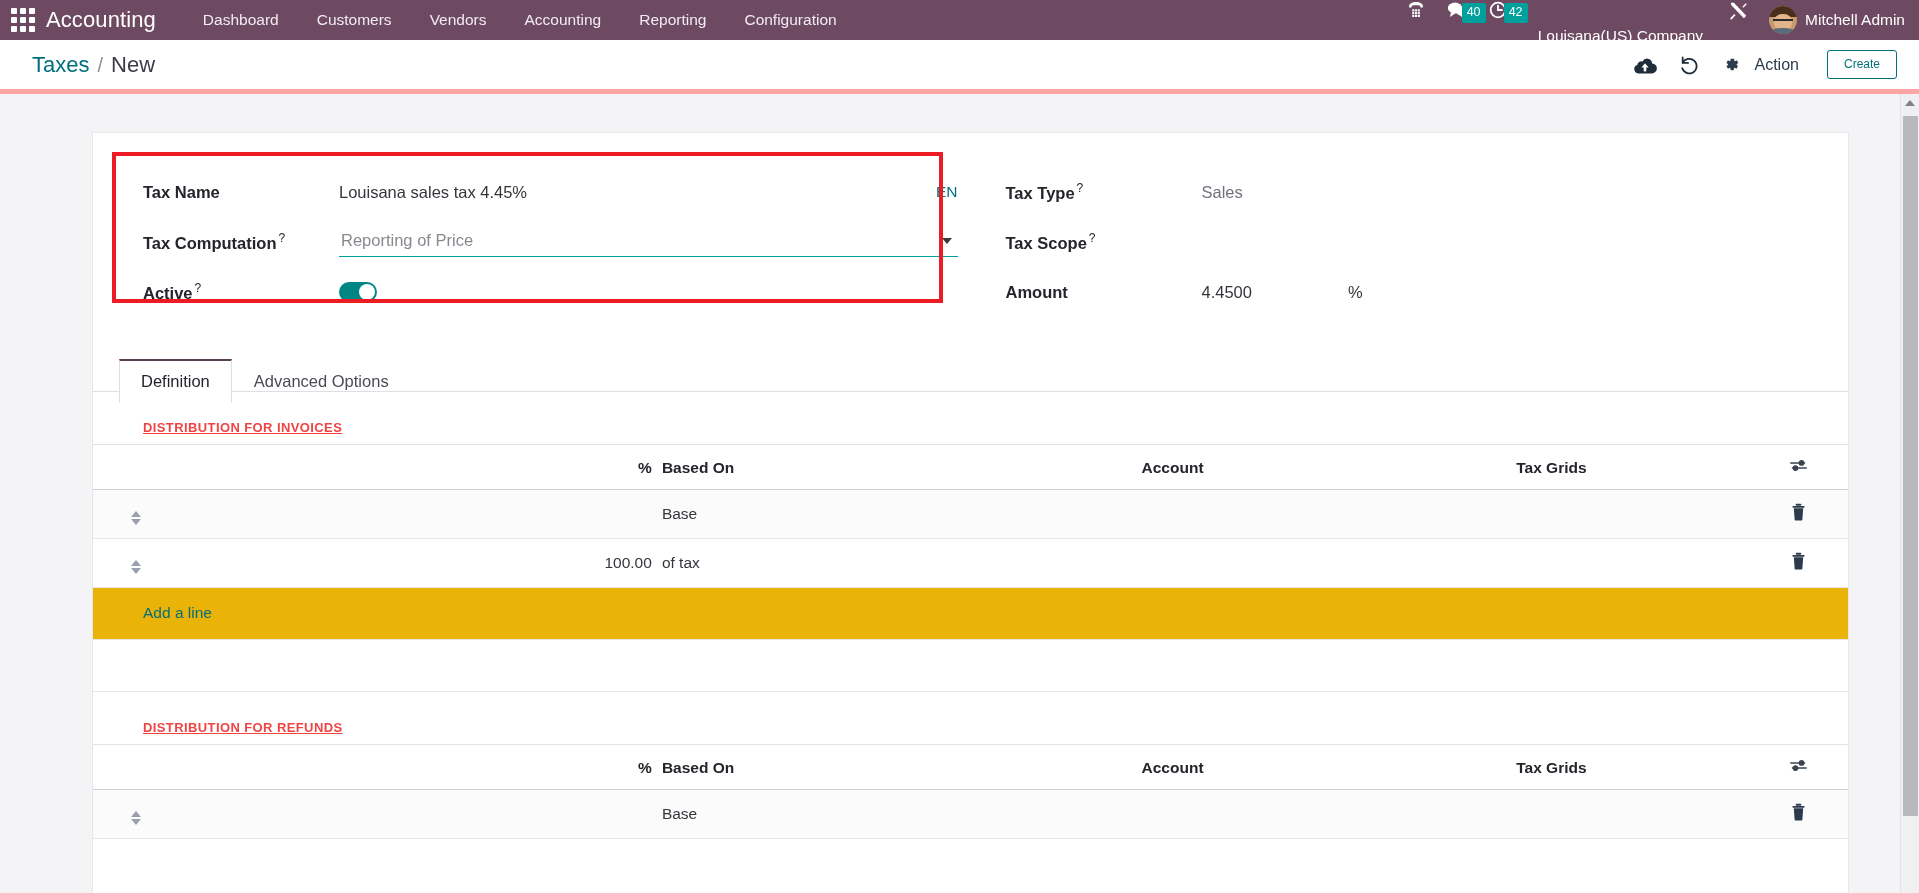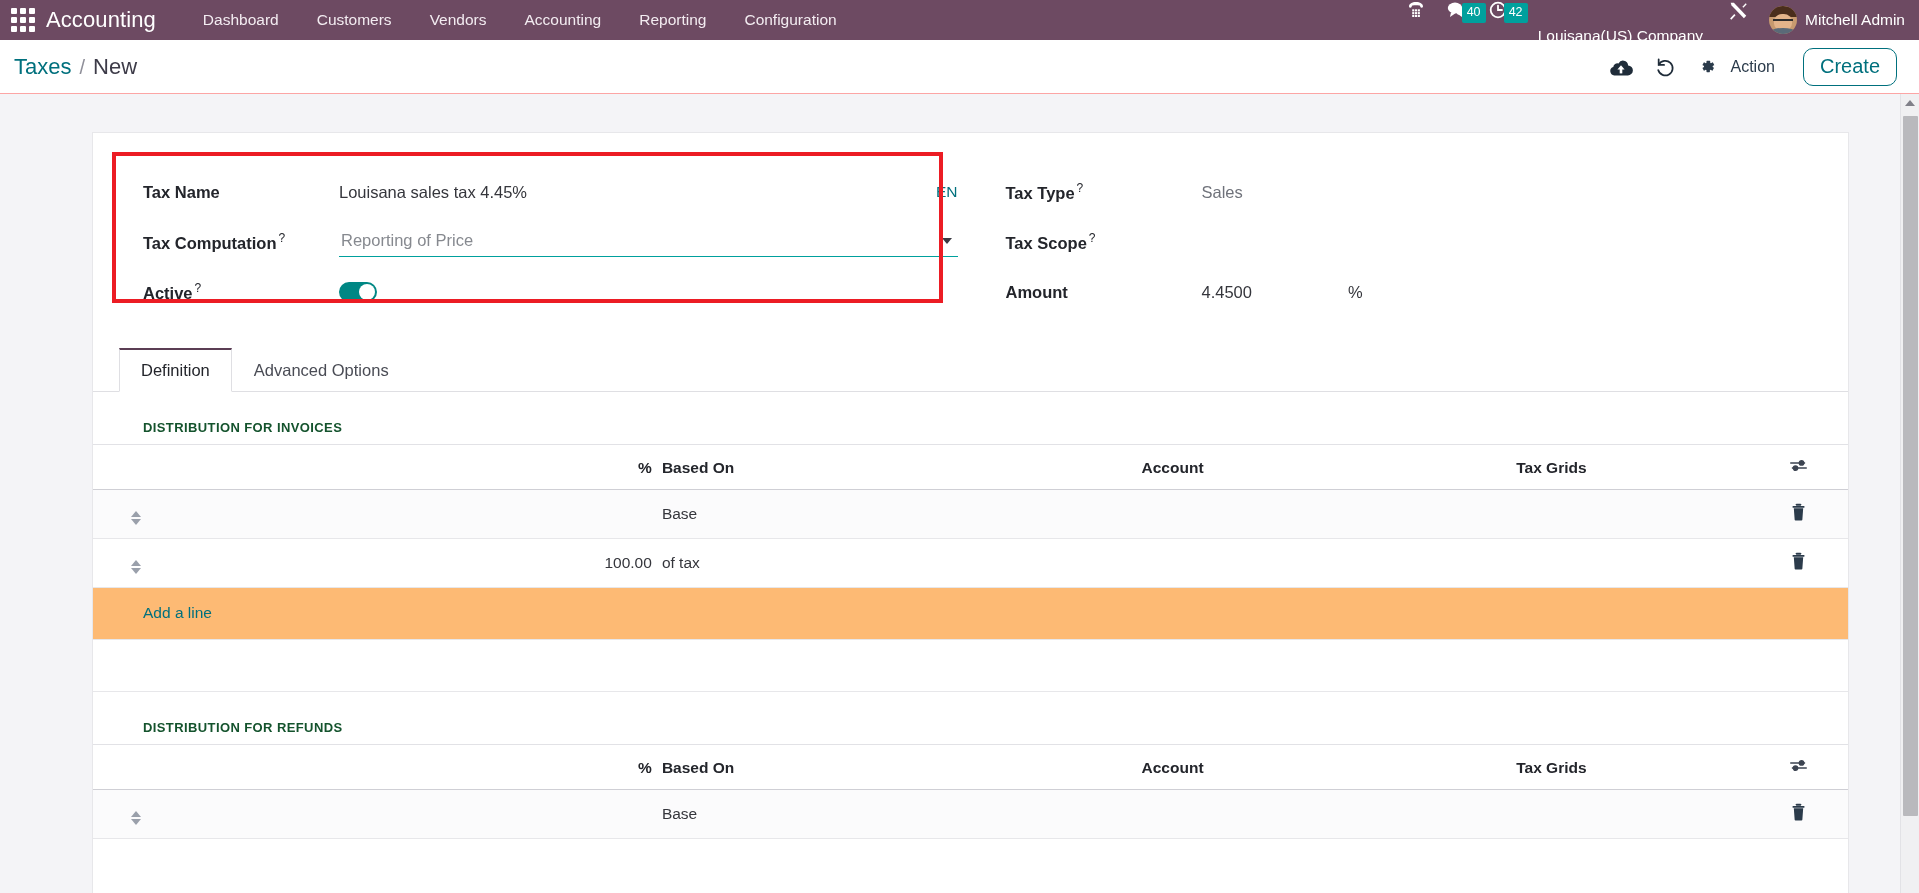--- a/index.html
+++ b/index.html
@@ -98,22 +98,22 @@
   .avatar .face { position:absolute; top:8px; left:5px; width:18px; height:17px; background:#e3b48a; border-radius:45%;}
   .avatar .glasses { position:absolute; top:13px; left:4px; width:20px; height:5px; border-top:2px solid #2b2b2b;}
   .avatar .shirt { position:absolute; bottom:0; left:2px; right:2px; height:6px; background:#5a6a78; border-radius:50% 50% 0 0;}
 
   
   .control-bar {
     height: 54px;
     background: #ffffff;
     display: flex;
     align-items: center;
-    padding: 0 22px 0 14px;
-    border-bottom: 1px solid #fca5a5;
+    padding: 0 22px 0 32px;
+    border-bottom: 5px solid #fca5a5;
     position: relative;
     z-index: 20;
   }
   .breadcrumb { display: flex; align-items: baseline; gap: 8px; font-size: 22px; }
   .breadcrumb .crumb-link { color: #00707d; cursor: pointer; font-weight: 400; }
   .breadcrumb .crumb-sep { color: #8f8f99; font-size: 20px; }
   .breadcrumb .crumb-current { color: #3d3b48; font-weight: 400; }
 
   .control-right { margin-left: auto; display: flex; align-items: center; gap: 0; }
   .cb-icon {
@@ -124,23 +124,23 @@
   .action-btn {
     display: flex; align-items: center; gap: 15px;
     font-size: 16px; color: #2b3b4b;
     padding: 0 16px 0 12px;
     height: 38px; cursor: pointer;
   }
   .create-btn {
     border: 1px solid #00707d;
     color: #00707d;
     background: #fff;
-    font-size: 20px;
+    font-size: 12px;
     padding: 6px 16px 7px;
-    border-radius: 10px;
+    border-radius: 3px;
     margin-left: 12px;
     cursor: pointer;
     font-family: "Liberation Sans", sans-serif;
   }
 
   
   .page-area {
     position: absolute;
     top: 94px; left: 0; right: 0; bottom: 0;
     background: #f4f4f7;
@@ -257,40 +257,41 @@
     position: relative;
   }
   .tab {
     font-size: 16.5px;
     padding: 12px 21px 11px;
     color: #4a4c55;
     cursor: pointer;
     border: 1px solid transparent;
     background: transparent;
     position: relative;
-    top: 1px;
+    top: 12px;
     white-space: nowrap;
   }
   .tab.active {
     color: #23252b;
     background: #ffffff;
     border: 1px solid #dfdfe3;
     border-bottom-color: #ffffff;
     border-top: 2px solid #5b3e54;
     padding-top: 11px;
   }
 
   
   .section { padding: 0 0 0 0; }
   .section-title {
     font-size: 13px;
     font-weight: 700;
     letter-spacing: .4px;
-    color: #14532d;
+    color: #ef4444;
     padding: 28px 0 9px 50px;
+    text-decoration: underline;
   }
   .o-table { width: 100%; border-collapse: collapse; table-layout: fixed; }
   .o-table th {
     font-size: 15.5px;
     font-weight: 700;
     color: #23252b;
     padding: 12px 0 11px;
     border-top: 1px solid #e2e2e6;
     border-bottom: 1px solid #cfcfd5;
     text-align: center;
@@ -322,21 +323,21 @@
   .drag-handle .up { border-bottom: 6px solid #9aa0ab; }
   .drag-handle .dn { border-top: 6px solid #9aa0ab; }
   .trash { color: #2b3b4b; cursor: pointer; display: inline-block; }
   .add-line {
     color: #00707d;
     font-size: 15.5px;
     padding: 16px 0 17px 50px;
     cursor: pointer;
     display: block;
     border-bottom: 1px solid #e7e7ea;
-    background: #fdba74;
+    background: #eab308;
   }
   .empty-row { height: 52px; background: #fff; border-bottom: 1px solid #e7e7ea; }
   .row-alt td { background: #fbfbfc; }
 
   
   .scrollbar {
     position: absolute;
     top: 0; right: 0;
     width: 19px; bottom: 0;
     background: #f0f0f2;

